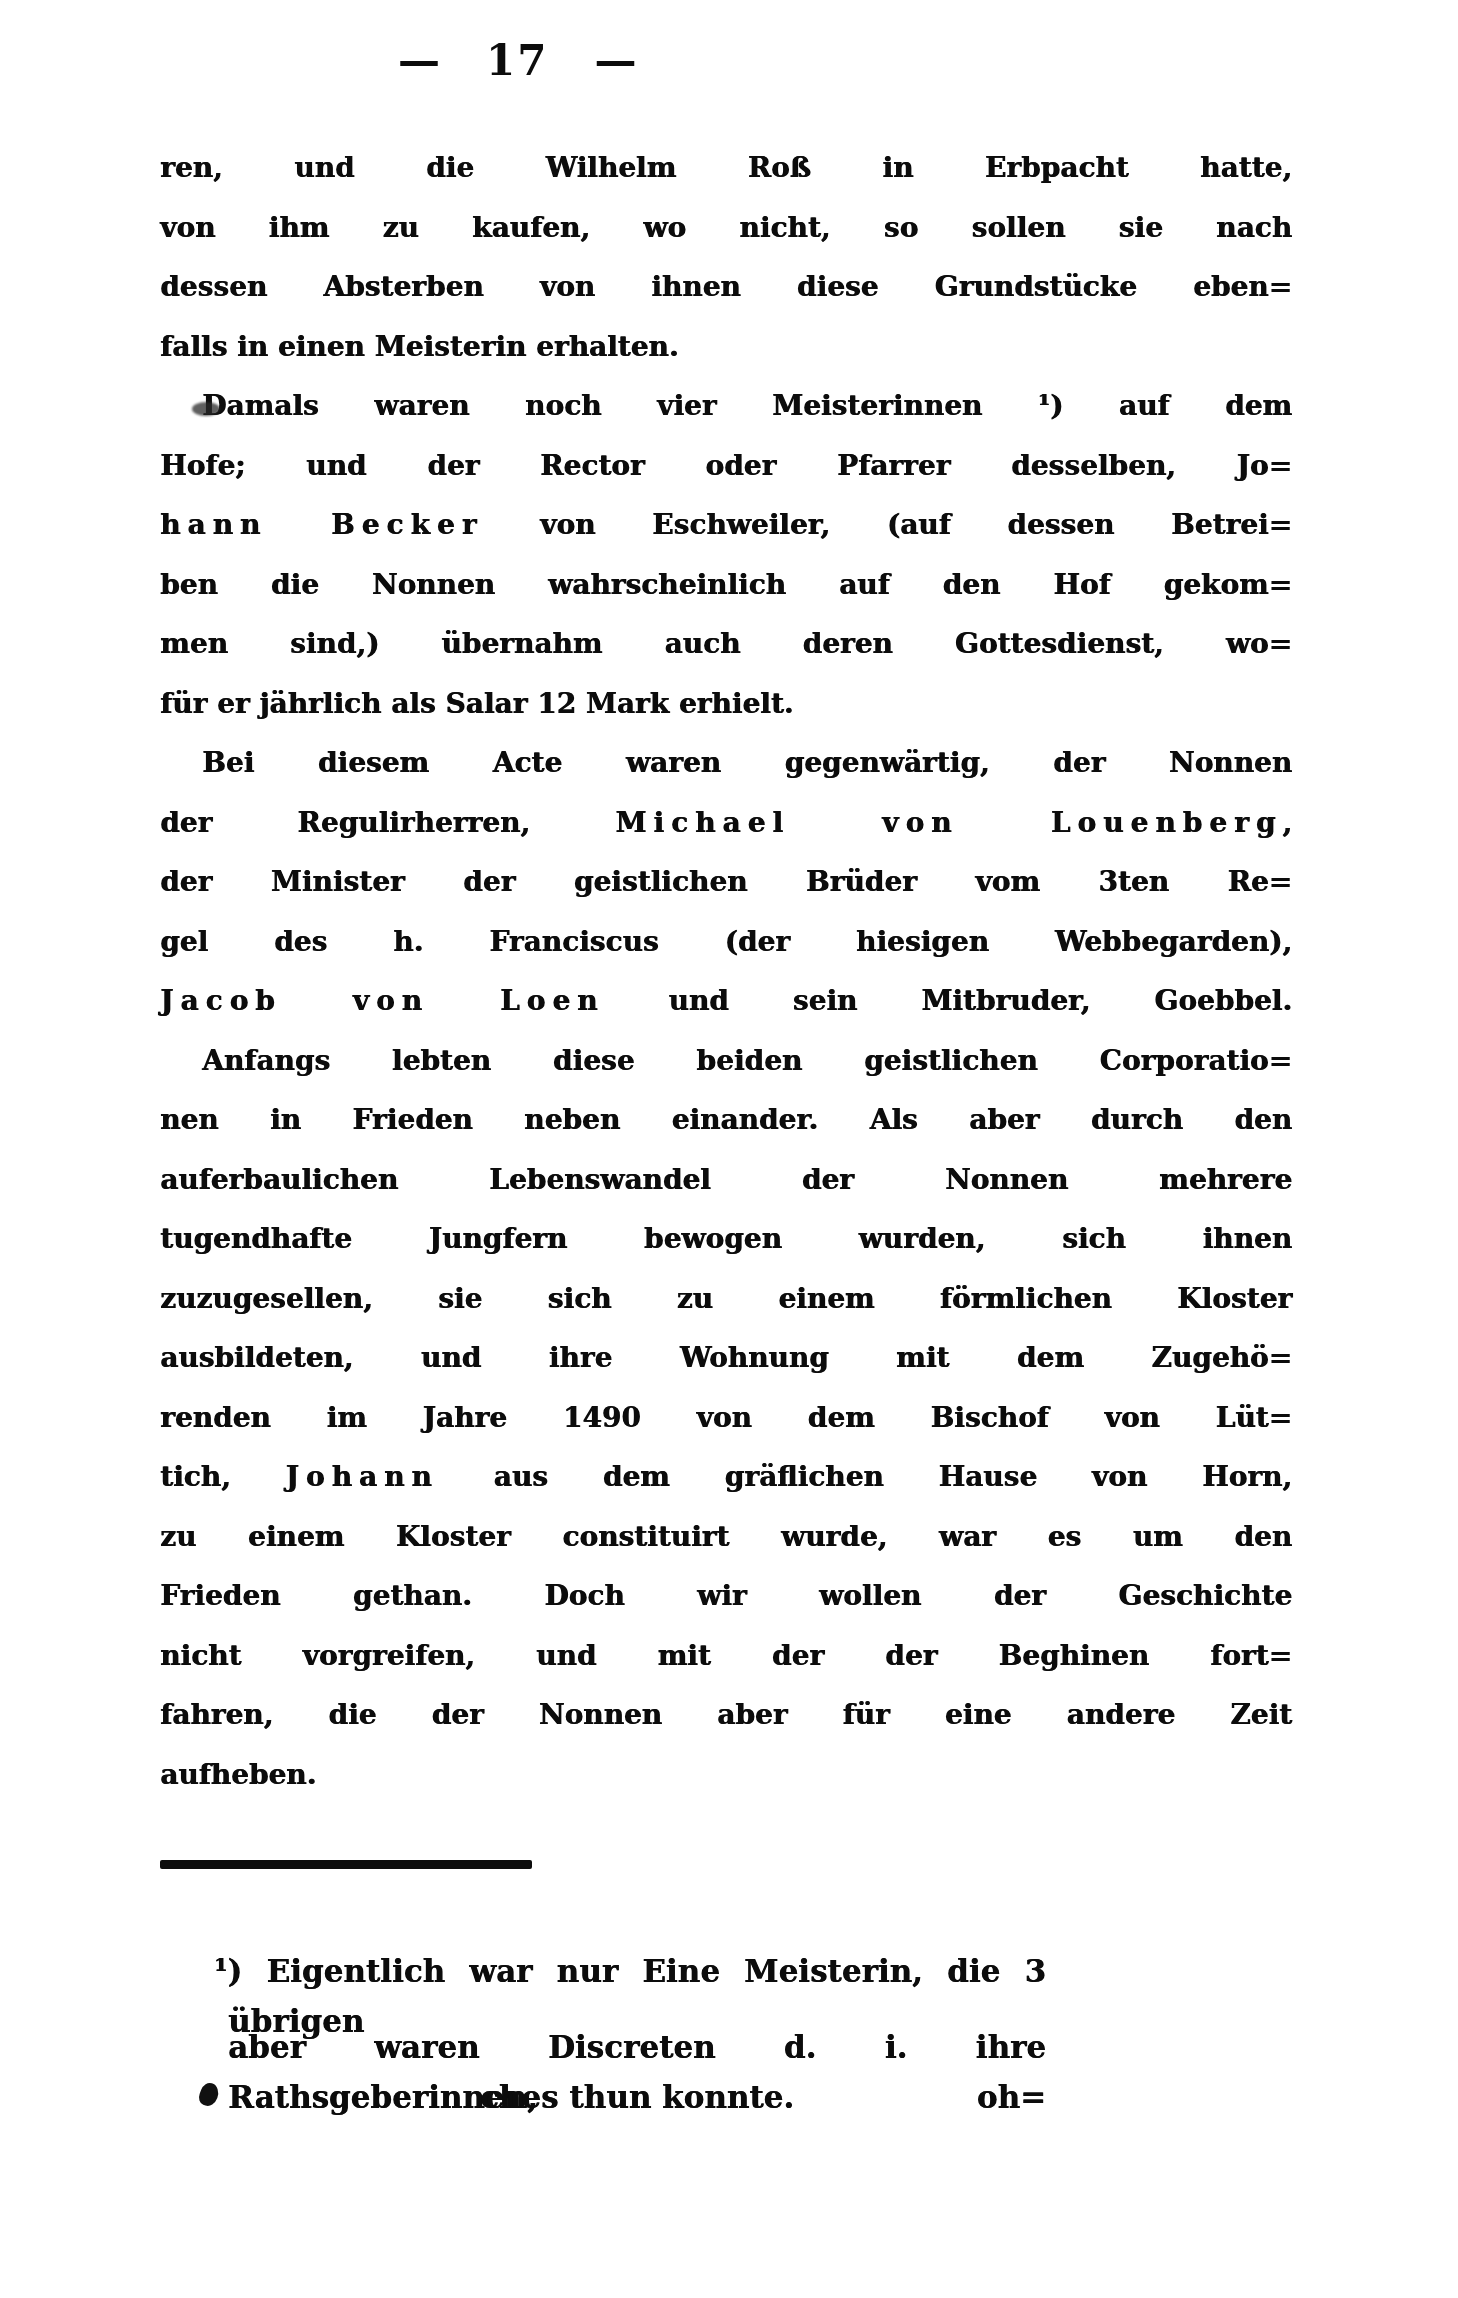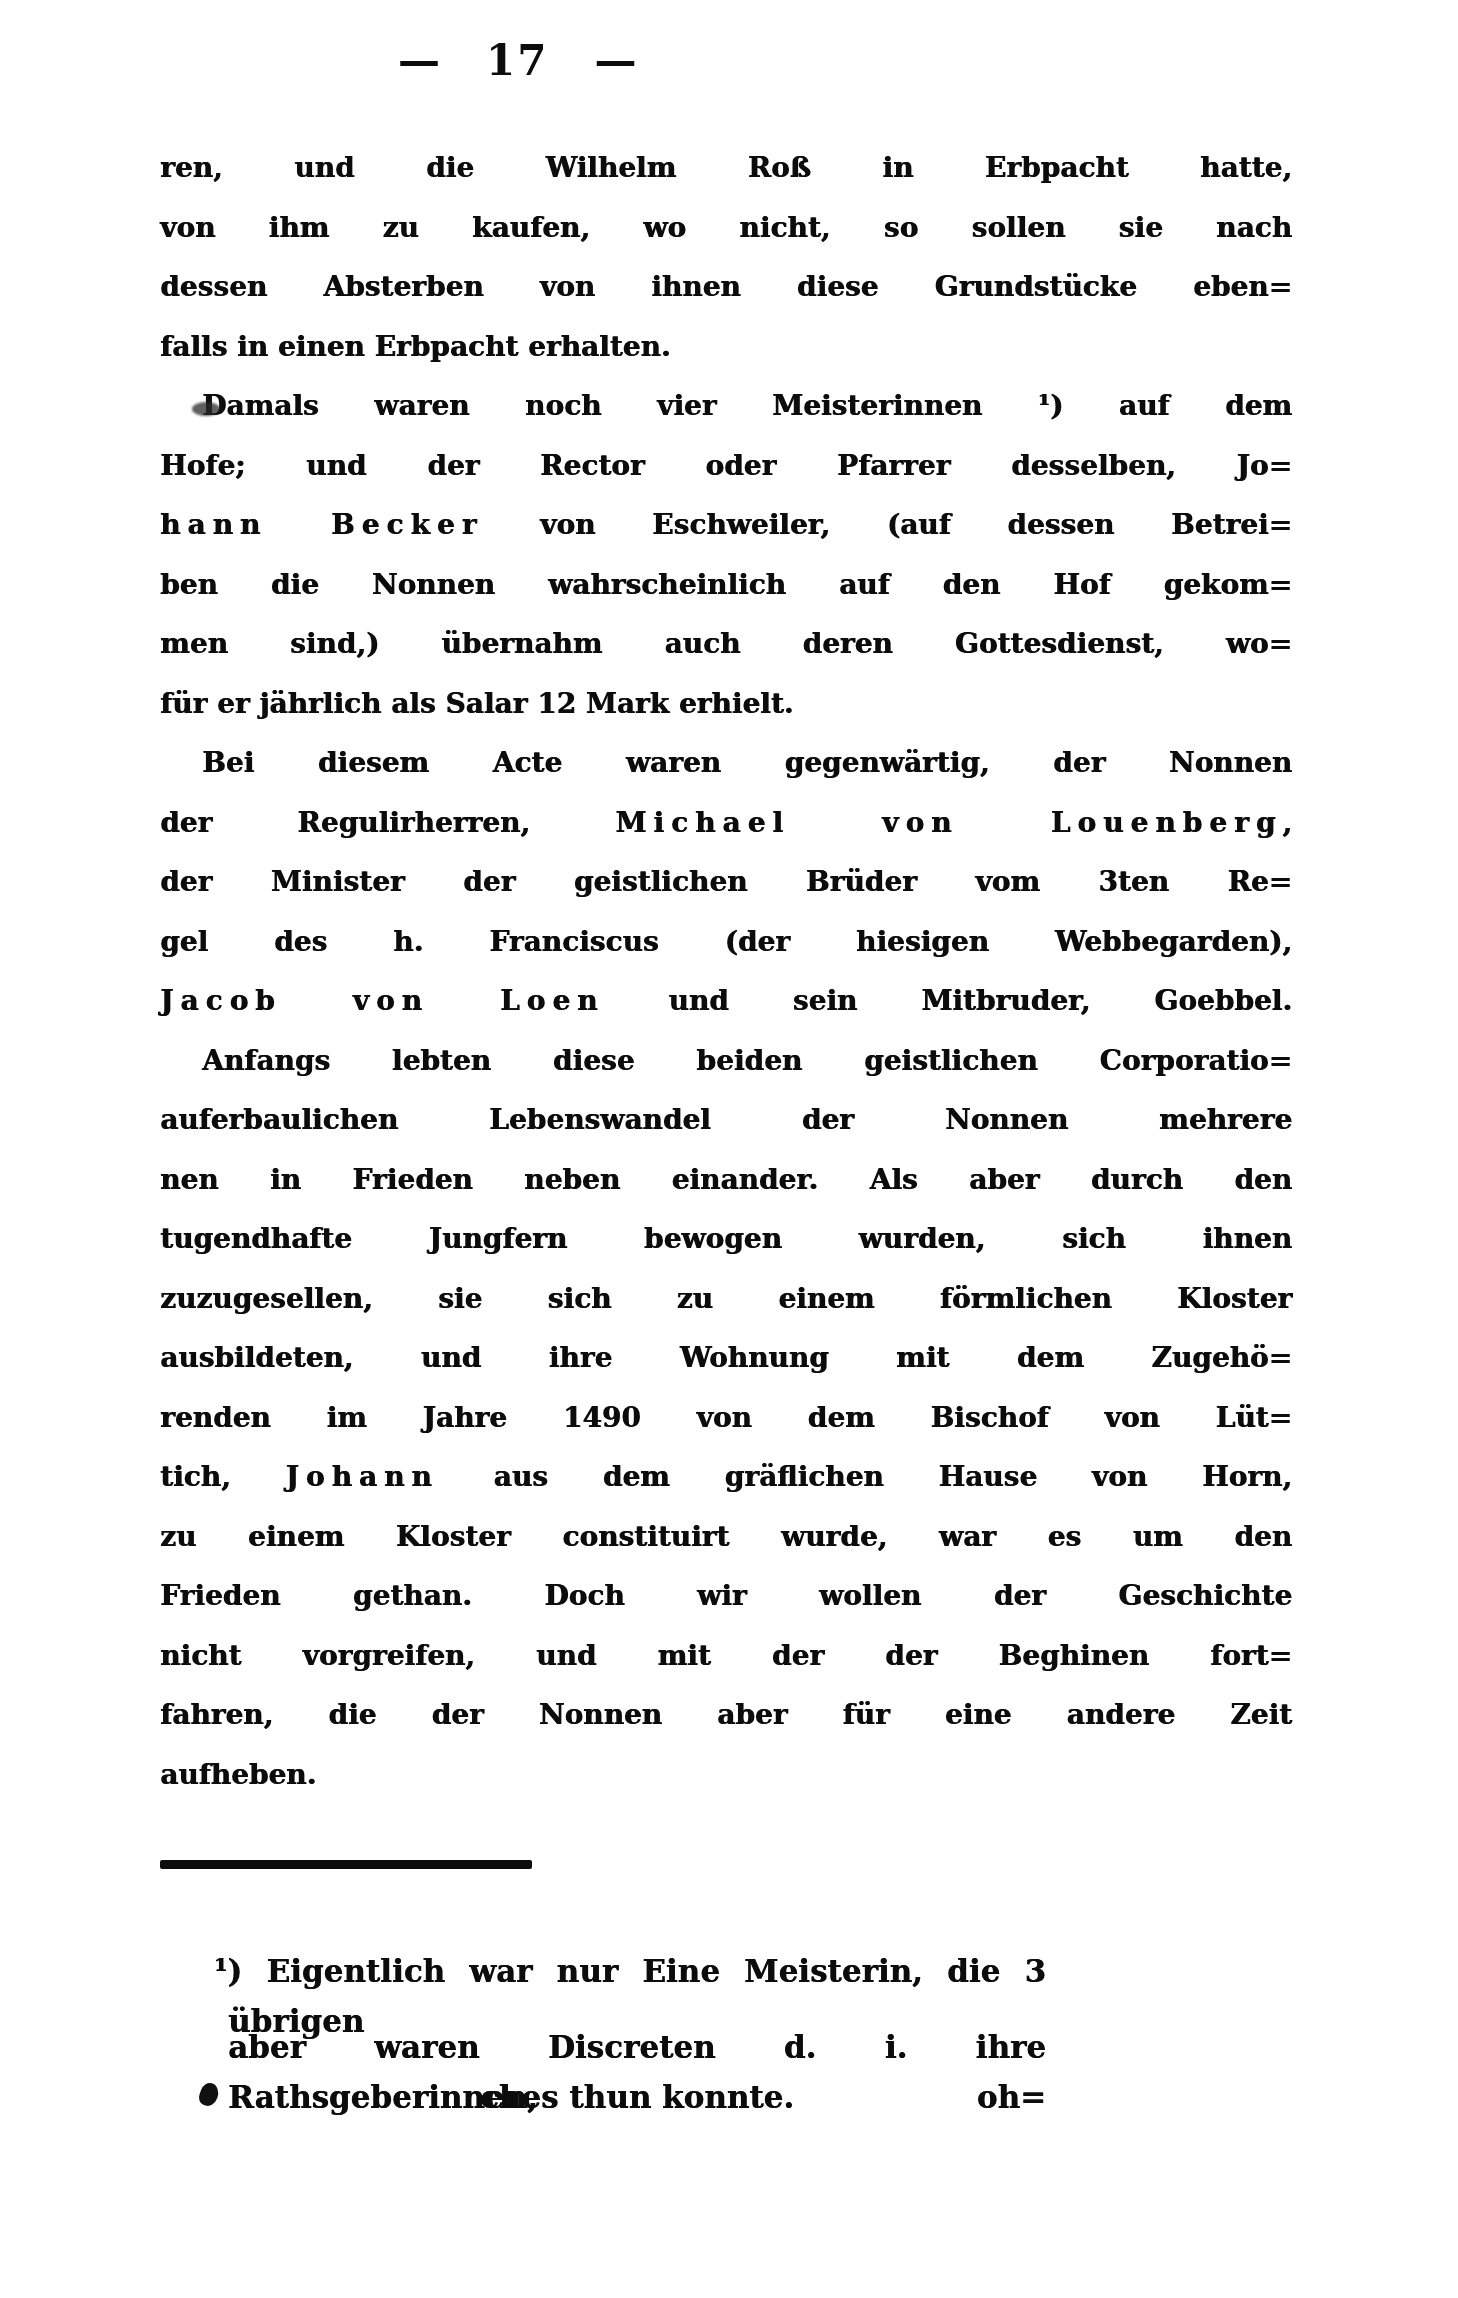--- a/index.html
+++ b/index.html
@@ -104,35 +104,35 @@
   <div class="header">
     <span class="dash">—</span>
     <span class="num">17</span>
     <span class="dash">—</span>
   </div>
 
   <div class="body-text" id="body-lines">
       <div class="tline just">ren, und die Wilhelm Roß in Erbpacht hatte,</div>
       <div class="tline just">von ihm zu kaufen, wo nicht, so sollen sie nach</div>
       <div class="tline just">dessen Absterben von ihnen diese Grundstücke eben=</div>
-      <div class="tline">falls in einen Erbpacht erhalten.</div>
+      <div class="tline">falls in einen Meisterin erhalten.</div>
       <div class="tline just ind">Damals waren noch vier Meisterinnen ¹) auf dem</div>
       <div class="tline just">Hofe; und der Rector oder Pfarrer desselben, Jo=</div>
       <div class="tline just"><span class="sperr">hann Becker</span> von Eschweiler, (auf dessen Betrei=</div>
       <div class="tline just">ben die Nonnen wahrscheinlich auf den Hof gekom=</div>
       <div class="tline just">men sind,) übernahm auch deren Gottesdienst, wo=</div>
       <div class="tline">für er jährlich als Salar 12 Mark erhielt.</div>
       <div class="tline just ind">Bei diesem Acte waren gegenwärtig, der Nonnen</div>
       <div class="tline just">der Regulirherren, <span class="sperr">Michael von Louenberg</span>,</div>
       <div class="tline just">der Minister der geistlichen Brüder vom 3ten Re=</div>
       <div class="tline just">gel des h. Franciscus (der hiesigen Webbegarden),</div>
       <div class="tline just"><span class="sperr">Jacob von Loen</span> und sein Mitbruder, Goebbel.</div>
       <div class="tline just ind">Anfangs lebten diese beiden geistlichen Corporatio=</div>
+      <div class="tline just">nen in Frieden neben einander. Als aber durch den</div>
       <div class="tline just">auferbaulichen Lebenswandel der Nonnen mehrere</div>
-      <div class="tline just">nen in Frieden neben einander. Als aber durch den</div>
       <div class="tline just">tugendhafte Jungfern bewogen wurden, sich ihnen</div>
       <div class="tline just">zuzugesellen, sie sich zu einem förmlichen Kloster</div>
       <div class="tline just">ausbildeten, und ihre Wohnung mit dem Zugehö=</div>
       <div class="tline just">renden im Jahre 1490 von dem Bischof von Lüt=</div>
       <div class="tline just">tich, <span class="sperr">Johann</span> aus dem gräflichen Hause von Horn,</div>
       <div class="tline just">zu einem Kloster constituirt wurde, war es um den</div>
       <div class="tline just">Frieden gethan. Doch wir wollen der Geschichte</div>
       <div class="tline just">nicht vorgreifen, und mit der der Beghinen fort=</div>
       <div class="tline just">fahren, die der Nonnen aber für eine andere Zeit</div>
       <div class="tline">aufheben.</div>

